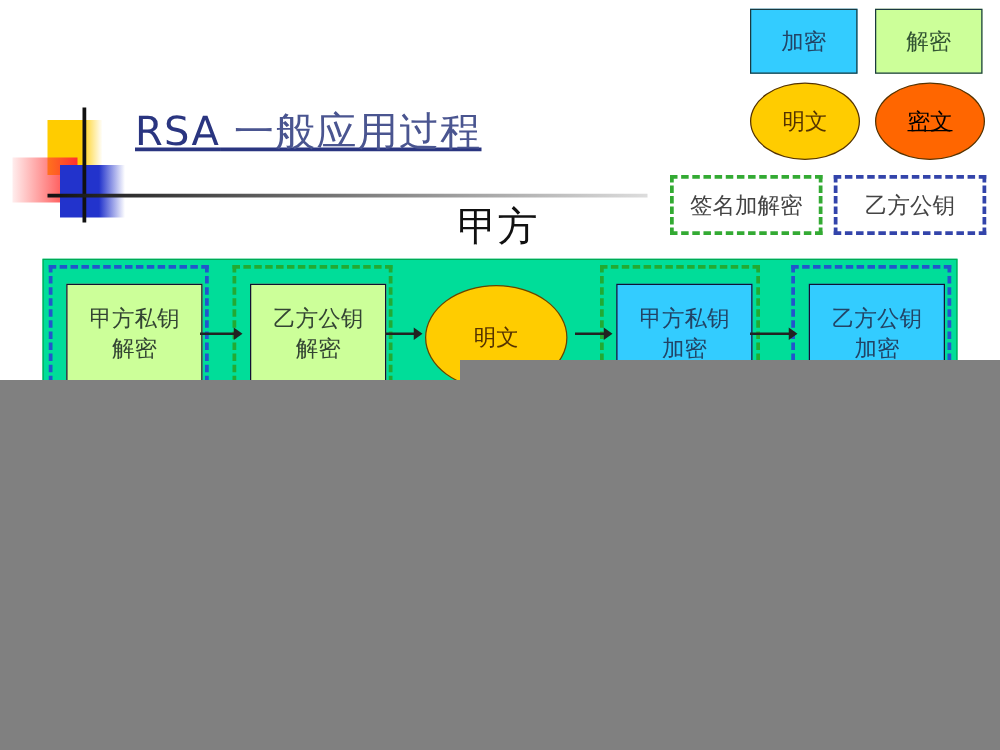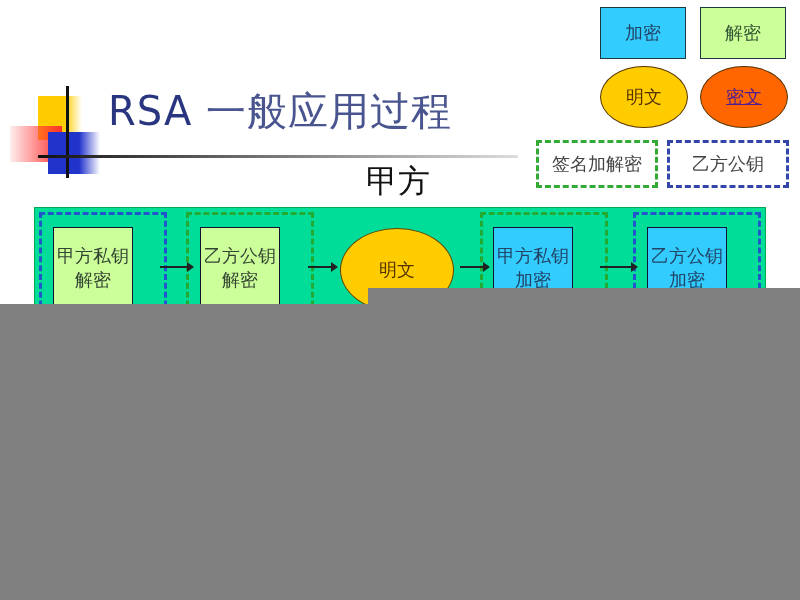--- a/index.html
+++ b/index.html
@@ -5,41 +5,41 @@
   html, body { margin:0; padding:0; }
   body { width:800px; height:600px; position:relative; overflow:hidden; background:#ffffff;
          font-family:"DejaVu Sans", sans-serif; }
   .abs { position:absolute; }
   
   .sq-yellow { left:38px; top:96px; width:44px; height:44px; background:linear-gradient(90deg,#ffcc00 60%, rgba(255,204,0,0)); }
   .sq-red { left:10px; top:126px; width:52px; height:36px; background:linear-gradient(90deg, rgba(255,80,80,0.1), #ff3030); }
   .sq-blue { left:48px; top:132px; width:52px; height:42px; background:linear-gradient(90deg,#2233cc 60%, rgba(34,51,204,0)); }
   .vline { left:66px; top:86px; width:3px; height:92px; background:#111; }
   .hline { left:38px; top:155px; width:480px; height:3px; background:linear-gradient(90deg,#111 0%, #666 40%, #ddd 100%); }
-  .title { left:108px; top:84px; font-size:40px; color:#2a3580; white-space:nowrap; letter-spacing:1px; }
+  .title { left:108px; top:84px; font-size:32px; color:#2a3580; white-space:nowrap; letter-spacing:1px;text-decoration:underline; }
   .title .cn { color:#4a5590; font-family:"DejaVu Serif", serif; font-weight:normal; }
   .subtitle { left:366px; top:160px; font-size:32px; color:#111; font-family:"DejaVu Serif", serif; }
 
   
   .lg-rect { width:86px; height:52px; border:1.5px solid #1a3a40; display:flex; align-items:center; justify-content:center; font-size:18px; box-sizing:border-box; }
   .lg-enc { left:600px; top:7px; background:#33ccff; color:#224466; }
   .lg-dec { left:700px; top:7px; background:#ccff99; color:#335533; }
   .lg-ell { width:88px; height:62px; border-radius:50%; border:1.5px solid #553300; display:flex; align-items:center; justify-content:center; font-size:18px; box-sizing:border-box; }
   .lg-plain { left:600px; top:66px; background:#ffcc00; color:#553300; }
-  .lg-cipher { left:700px; top:66px; background:#ff6600; color:#4c1d95;text-decoration:underline; }
+  .lg-cipher { left:700px; top:66px; background:#ff6600; color:#000000;text-decoration:underline; }
   .lg-dash { height:48px; display:flex; align-items:center; justify-content:center; font-size:18px; color:#444; box-sizing:border-box; background:#fff; }
   .lg-sign { left:536px; top:140px; width:122px; border:3px dashed #33aa33; }
   .lg-send { left:667px; top:140px; width:122px; border:3px dashed #3344aa; }
 
   
   .panel { left:34px; top:207px; width:732px; height:420px; background:#00dd99; border:1px solid #0a5; box-sizing:border-box; }
   .grp { border:3px dashed; box-sizing:border-box; }
   .grp-blue { border-color:#2255cc; }
   .grp-green { border-color:#22aa33; }
-  .node { width:80px; height:90px; border:1.5px solid #113; box-sizing:border-box; display:flex; flex-direction:column; align-items:center; justify-content:flex-start; padding-top:16px; font-size:18px; line-height:24px; }
+  .node { width:109px; height:90px; border:1.5px solid #113; box-sizing:border-box; display:flex; flex-direction:column; align-items:center; justify-content:flex-start; padding-top:16px; font-size:18px; line-height:24px; }
   .node.dec { background:#ccff99; color:#334433; }
   .node.enc { background:#33ccff; color:#224466; }
   .ell { left:340px; top:228px; width:114px; height:84px; border-radius:50%; background:#ffcc00; border:1.5px solid #664400; box-sizing:border-box; display:flex; align-items:center; justify-content:center; font-size:18px; color:#553300; }
   .arrow { height:2px; background:#222; }
   .arrow::after { content:""; position:absolute; right:-2px; top:-4px; border-left:7px solid #222; border-top:5px solid transparent; border-bottom:5px solid transparent; }
 
   .cover1 { left:0; top:304px; width:800px; height:296px; background:#808080; }
   .cover2 { left:368px; top:288px; width:432px; height:20px; background:#808080; }
 </style>
 </head>

